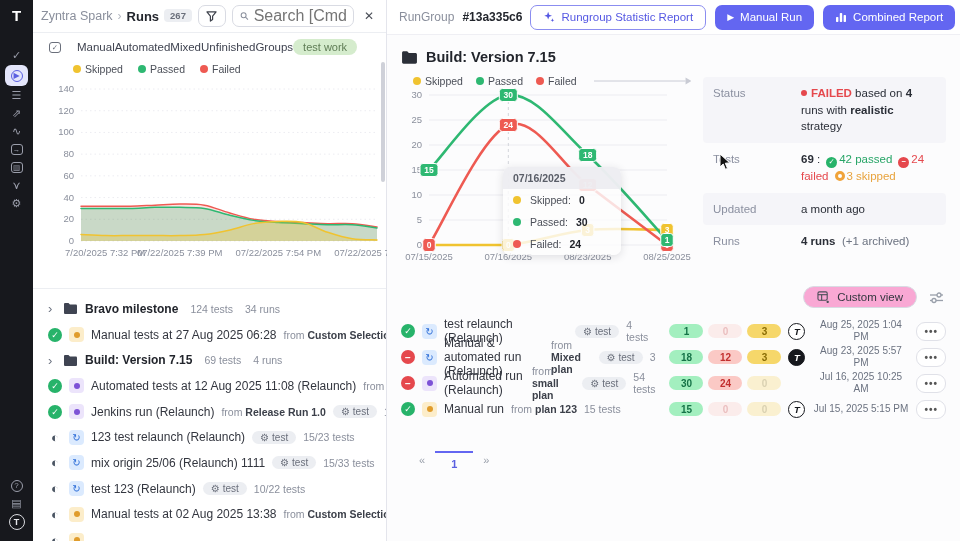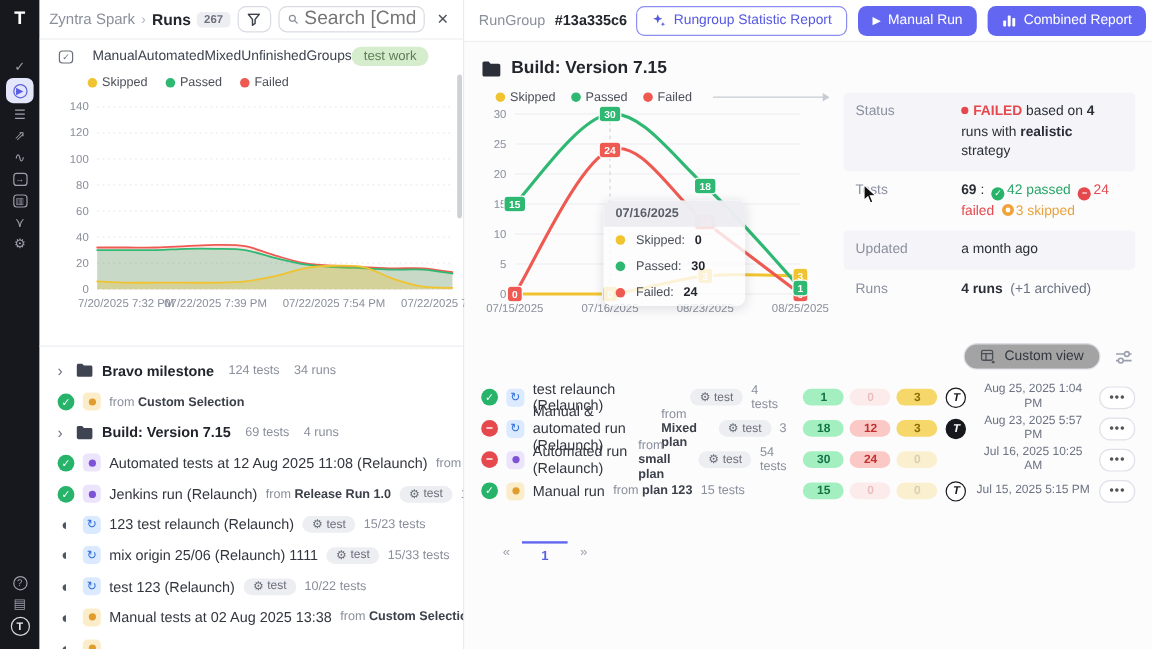--- a/index.html
+++ b/index.html
@@ -14,21 +14,21 @@
   .rail-btn.active{background:#e4e6fb;color:#5a5fe0;height:21px;width:23px}
   .rail-spacer{flex:1}
   .boxed{border:1px solid currentColor;border-radius:3px;font-size:7.5px;width:12px;height:11px;display:inline-flex;align-items:center;justify-content:center}
   .circ{border:1px solid currentColor;border-radius:50%;font-size:8px;width:12px;height:12px;display:inline-flex;align-items:center;justify-content:center}
   .rail-avatar{width:16px;height:16px;border:1.4px solid #d8d9de;border-radius:50%;color:#e7e8ec;font-size:9px;font-weight:bold;display:flex;align-items:center;justify-content:center}
 
   
   .left-panel{width:354px;border-right:1px solid #e4e5ec;display:flex;flex-direction:column;background:#fff;position:relative;flex-shrink:0}
   .lp-scroll{position:absolute;right:1px;top:62px;width:4px;height:120px;background:#cfd1d9;border-radius:2px}
   .lp-header{height:33px;display:flex;align-items:center;padding:0 8px;border-bottom:1px solid #eceef2;gap:6px;flex-shrink:0}
-  .crumb{display:flex;align-items:center;gap:5px;white-space:nowrap}
+  .crumb{display:flex;align-items:flex-start;gap:5px;white-space:nowrap}
   .crumb-project{color:#8a8f9c;font-size:12.5px}
   .crumb-sep{color:#b4b8c2;font-size:12px}
   .crumb-page{font-weight:bold;font-size:13px;color:#22252c}
   .count-badge{background:#eceef2;color:#6a6f7b;font-size:9.5px;padding:1px 6px;border-radius:4px;font-weight:bold}
   .filter-btn{width:28px;height:22px;border:1px solid #d9dbe3;border-radius:7px;display:flex;align-items:center;justify-content:center;background:#fff;cursor:pointer;flex-shrink:0}
   .search-box{flex:1;height:22px;border:1px solid #d9dbe3;border-radius:7px;display:flex;align-items:center;padding:0 7px;gap:5px;color:#9aa0ab;background:#fff;min-width:0}
   .search-box input{border:none;outline:none;width:100%;font-size:16px;color:#555;background:transparent;font-family:Liberation Sans, sans-serif}
   .x-btn{color:#4b4f58;font-size:12px;padding:0 4px;cursor:pointer}
 
   .lp-tabs{display:flex;align-items:center;padding:6px 8px 2px 16px;font-size:11.5px;color:#3f4350;gap:0;flex-shrink:0}
@@ -93,21 +93,21 @@
   .red-b{color:#e5484d;font-weight:bold}
   .grn{color:#27a567}
   .rd{color:#e5484d}
   .org{color:#e8a33d}
   .mini{width:11px;height:11px;border-radius:50%;display:inline-flex;align-items:center;justify-content:center;font-size:7.5px;color:#fff;vertical-align:-1px;margin:0 2px 0 6px}
   .mini.g{background:#27b36a}.mini.r{background:#e5484d;font-weight:bold}
   .mini.o{background:#fff;border:3px solid #f0a33a;width:10px;height:10px}
   .sdot{display:inline-block;width:6px;height:6px;border-radius:50%;background:#e5484d;margin-right:4px;vertical-align:1px}
 
   .cv-row{display:flex;justify-content:flex-end;align-items:center;gap:12px;margin:16px 2px 10px}
-  .cv-btn{border:1px solid #d9dbe3;border-radius:15px;background:#a3a3a3;padding:4px 13px;display:flex;gap:7px;align-items:center;font-size:11.5px;color:#33363f;cursor:pointer}
+  .cv-btn{border:1px solid #d9dbe3;border-radius:15px;background:#f9a8d4;padding:4px 13px;display:flex;gap:7px;align-items:center;font-size:11.5px;color:#33363f;cursor:pointer}
   .sliders{color:#9aa0ab;cursor:pointer;display:flex}
 
   .rg-runs{display:flex;flex-direction:column;gap:0}
   .rrow{display:flex;align-items:center;gap:7px;height:26px;font-size:12px;min-width:0}
   .rrow .grow{flex:1}
   .badges{display:flex;gap:5px;align-items:center}
   .badge{min-width:34px;padding:1.5px 8px;border-radius:10px;font-size:10px;font-weight:bold;text-align:center}
   .badge.g{background:#a3efbf;color:#157347}
   .badge.r{background:#fbc9c5;color:#c22f2f}
   .badge.y{background:#f6d76a;color:#8a6d05}
@@ -270,20 +270,21 @@
         <span class="fname">Bravo milestone</span>
         <span class="meta">124 tests</span>
         <span class="meta">34 runs</span>
       </div>
 
       <div class="lrow">
         <span class="st passed">✓</span>
         <span class="kind manual">
             <span class="kdot"></span>
           </span>
+        <span class="rname">Manual tests at 27 Aug 2025 06:28</span>
         <span class="from"><span>from</span> <b>Custom Selection</b></span>
 
       </div>
 
       <div class="lrow">
         <span class="chev">›</span>
         <svg width="15" height="13" viewBox="0 0 16 14">
             <path d="M1 2.5c0-.8.6-1.4 1.4-1.4h3.4l1.6 1.7h6.2c.8 0 1.4.6 1.4 1.4v7.3c0 .8-.6 1.4-1.4 1.4H2.4c-.8 0-1.4-.6-1.4-1.4Z" fill="#3f4452"></path>
           </svg>
         <span class="fname">Build: Version 7.15</span>

